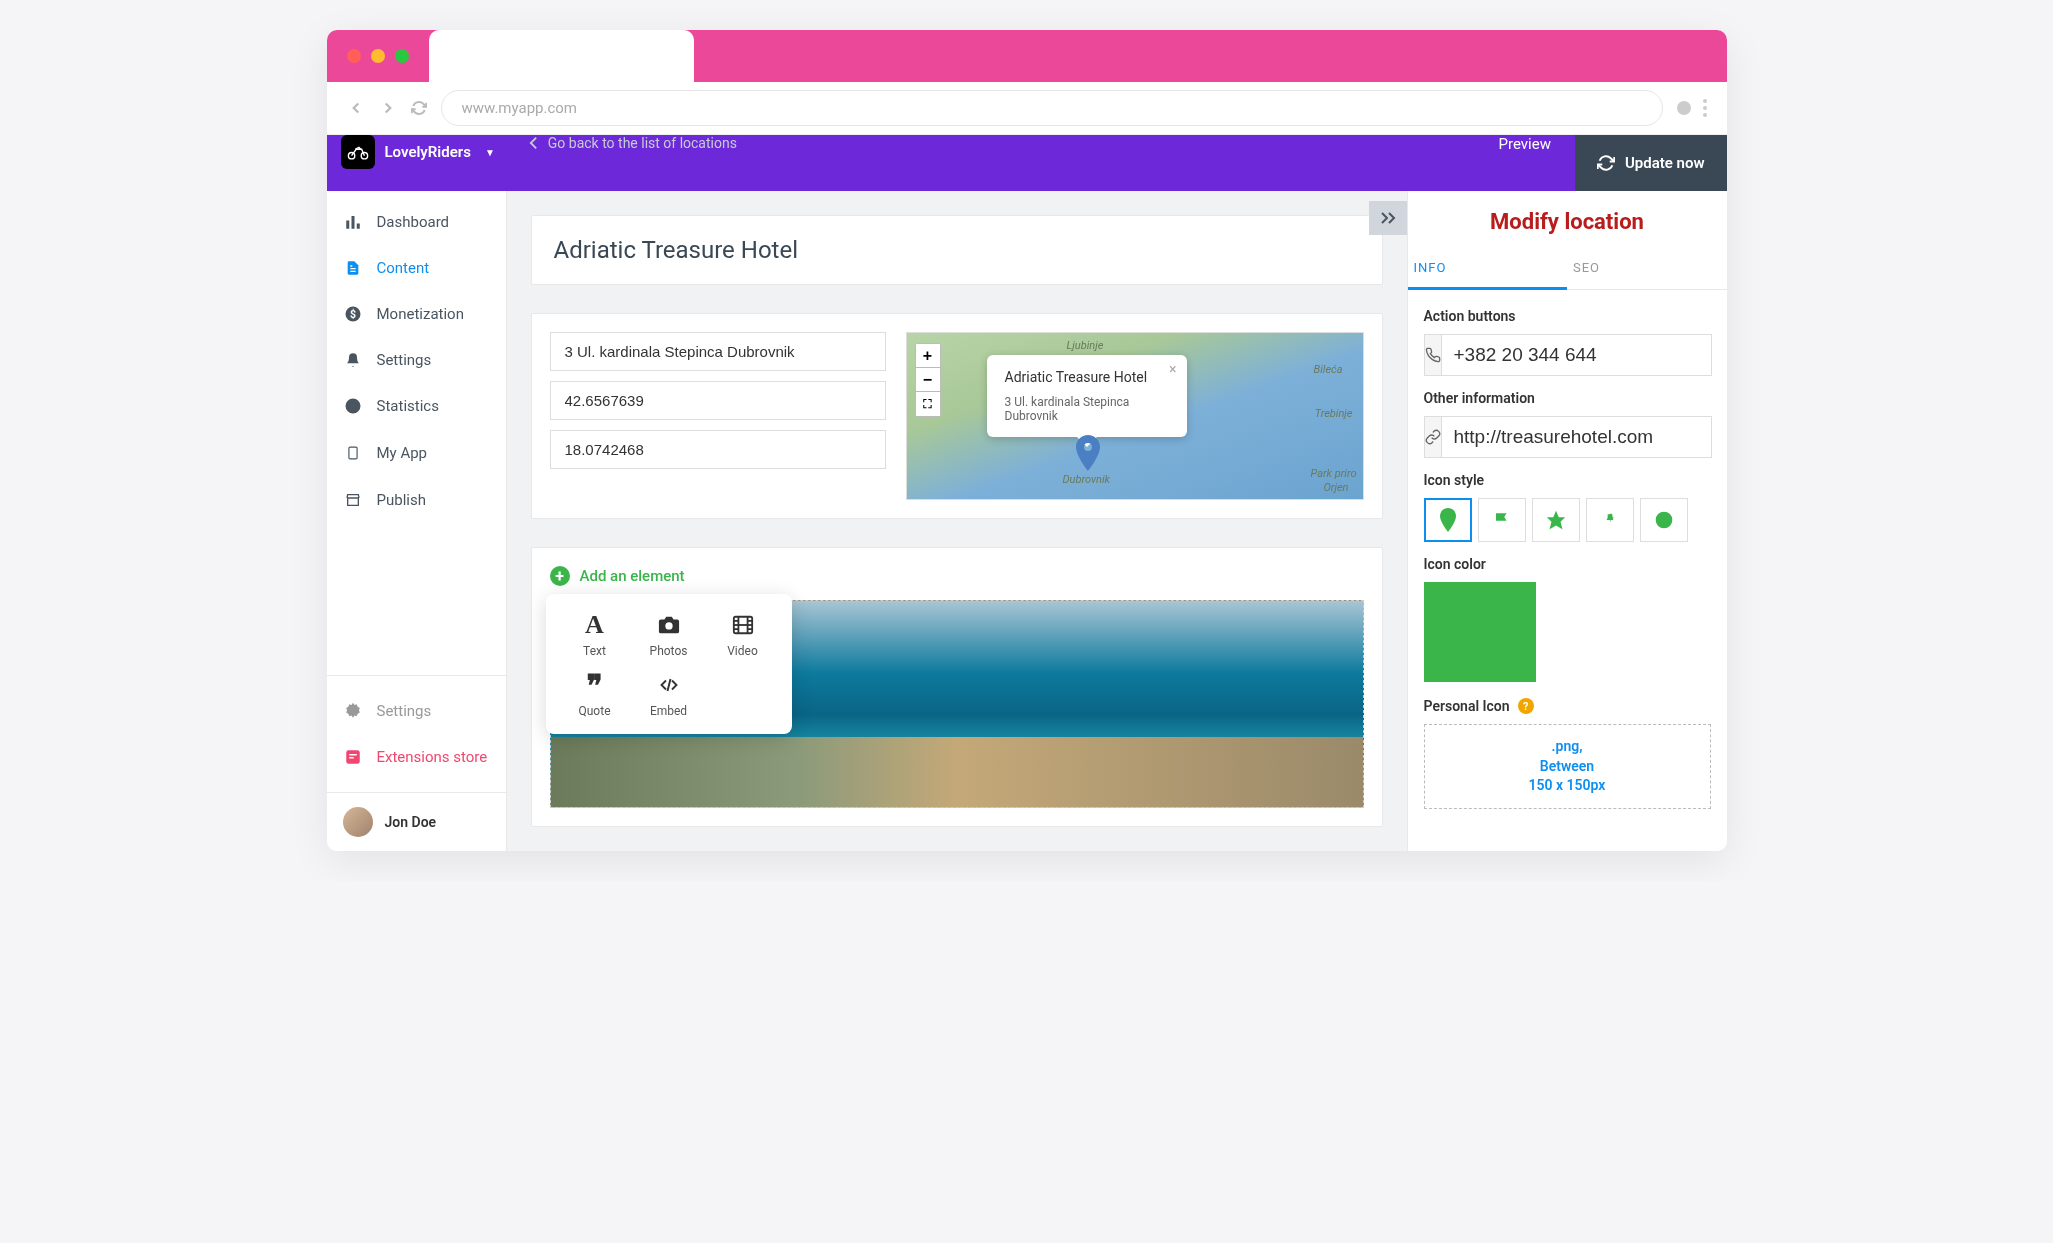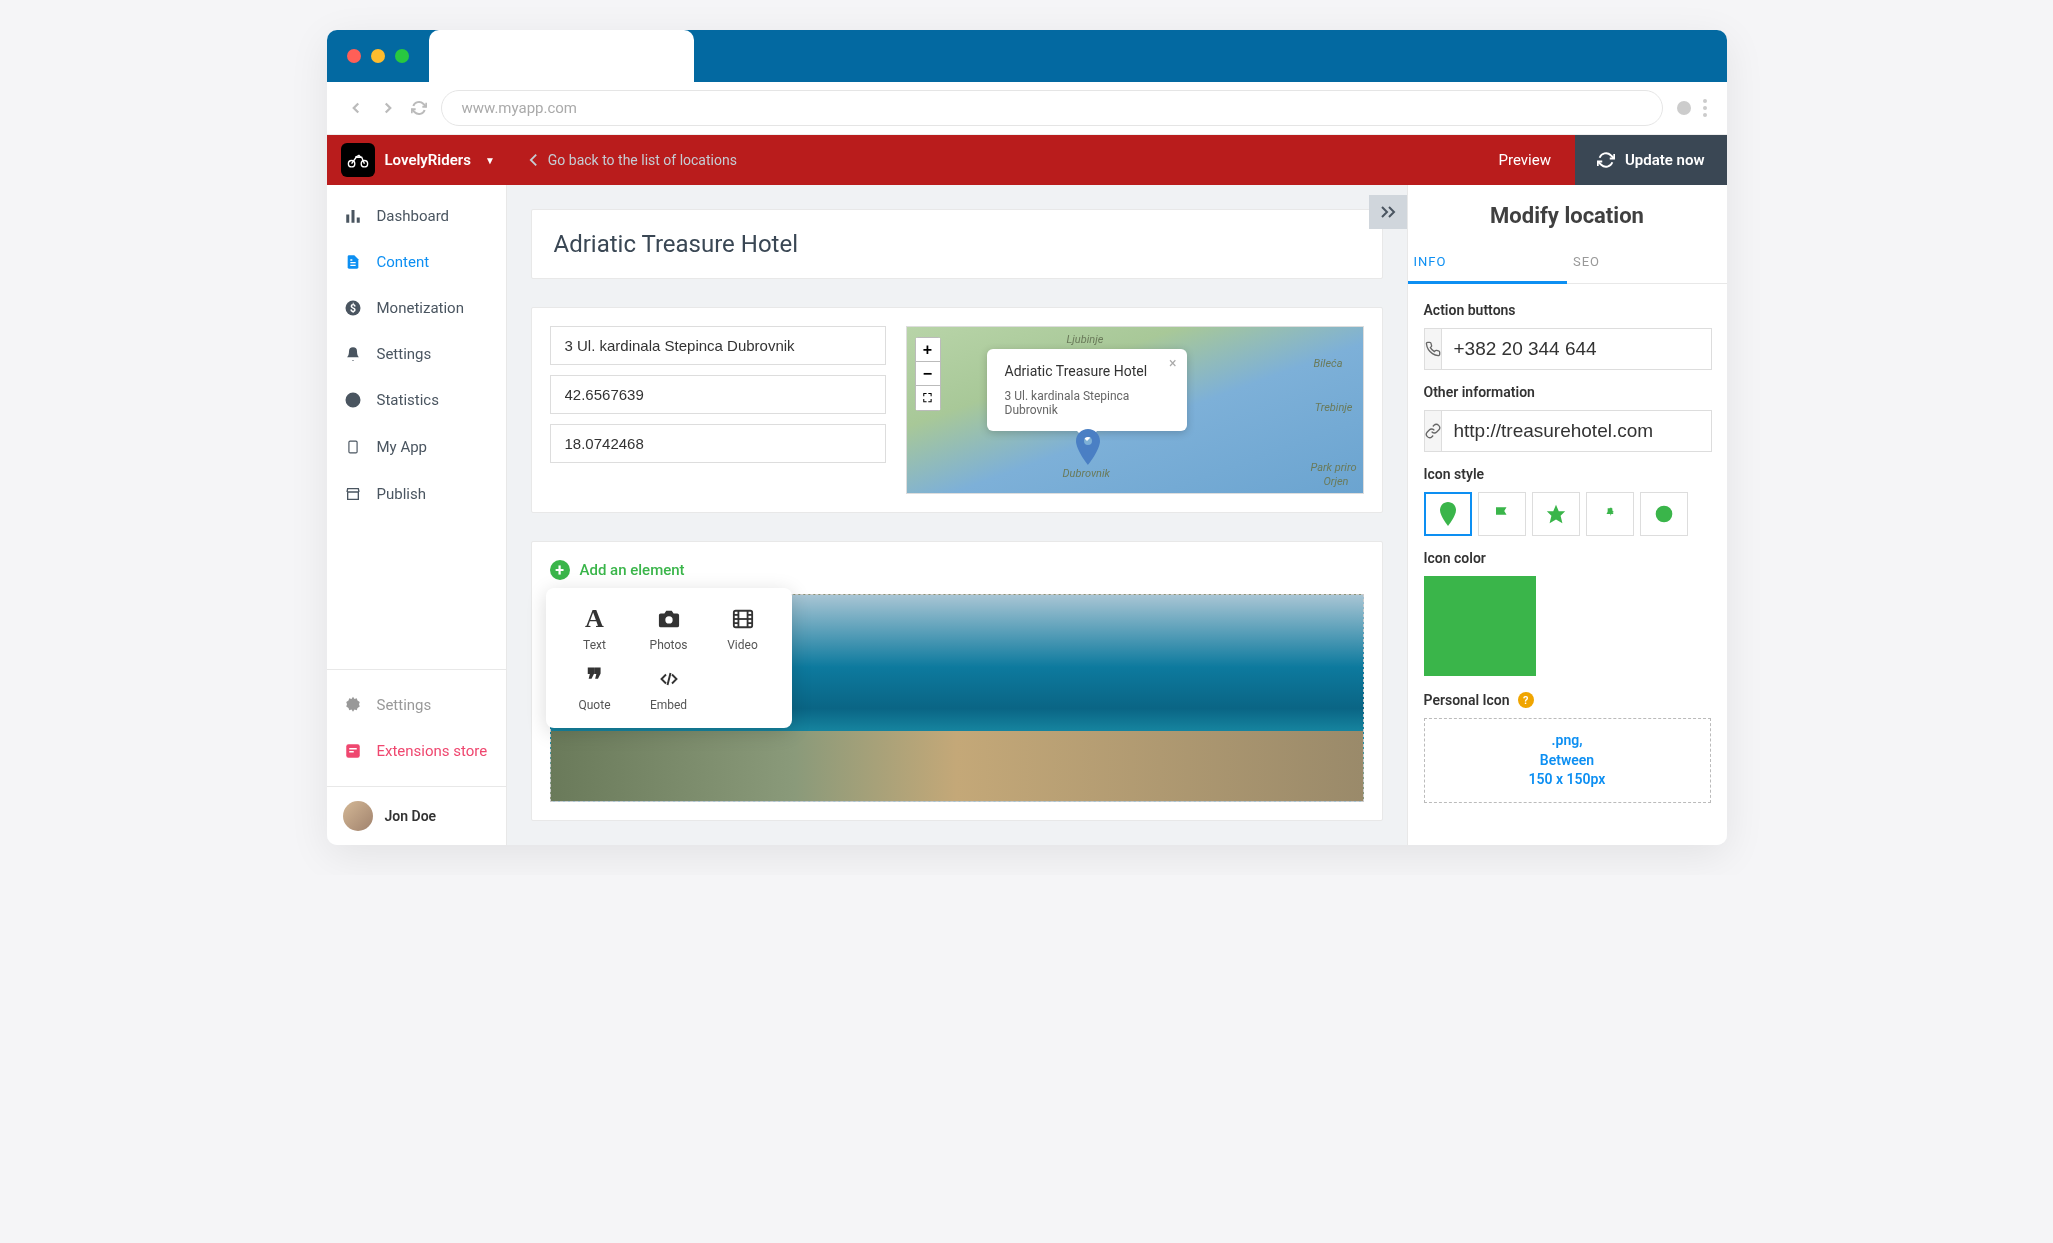--- a/index.html
+++ b/index.html
@@ -1,34 +1,34 @@
 <!DOCTYPE html>
 <html><head>
 <meta charset="utf-8">
 <style>
 * { box-sizing: border-box; margin: 0; padding: 0; }
 body { font-family: -apple-system, BlinkMacSystemFont, "Segoe UI", Roboto, sans-serif; background: #f5f5f7; padding: 30px; }
 .browser-window { max-width: 1400px; margin: 0 auto; background: #fff; border-radius: 10px; box-shadow: 0 10px 40px rgba(0,0,0,0.08); overflow: hidden; }
-.browser-chrome { background: #0369a1; padding: 0; }
+.browser-chrome { background: #ec4899; padding: 0; }
 .tab-bar { display: flex; align-items: center; height: 52px; padding-left: 20px; }
 .traffic-lights { display: flex; gap: 10px; margin-right: 20px; }
 .tl { width: 14px; height: 14px; border-radius: 50%; }
 .tl.red { background: #ff5f57; }
 .tl.yellow { background: #febc2e; }
 .tl.green { background: #28c840; }
 .browser-tab { background: #fff; height: 52px; width: 265px; border-radius: 10px 10px 0 0; }
 .nav-bar { background: #fff; display: flex; align-items: center; padding: 8px 20px; gap: 14px; border-bottom: 1px solid #eee; }
 .nav-btn { color: #bbb; cursor: pointer; display: flex; align-items: center; }
 .url-bar { flex: 1; background: #fff; border: 1px solid #e5e5e5; border-radius: 20px; padding: 8px 20px; color: #aaa; font-size: 15px; }
 .right-dots { display: flex; align-items: center; gap: 12px; }
 .dot { width: 14px; height: 14px; background: #ccc; border-radius: 50%; }
 .menu-dots { display: flex; flex-direction: column; gap: 3px; }
 .menu-dots span { width: 4px; height: 4px; background: #ccc; border-radius: 50%; }
 
-.app-header { background: #b91c1c; color: #fff; display: flex; align-items: center; height: 50px; }
+.app-header { background: #6d28d9; color: #fff; display: flex; align-items: flex-start; height: 56px; }
 .app-brand { display: flex; align-items: center; gap: 10px; padding: 0 14px; }
 .brand-logo { width: 34px; height: 34px; background: #000; border-radius: 6px; display: flex; align-items: center; justify-content: center; color: #fff; }
 .brand-name { font-weight: 600; font-size: 15px; }
 .brand-chevron { font-size: 10px; margin-left: 4px; }
 .go-back { display: flex; align-items: center; gap: 10px; padding: 0 20px; color: #c5ccd3; font-size: 14px; cursor: pointer; }
 .go-back svg { width: 9px; height: 16px; }
 .header-spacer { flex: 1; }
 .preview-btn { padding: 0 24px; color: #fff; font-size: 15px; cursor: pointer; }
 .update-btn { background: #3a4754; height: 100%; display: flex; align-items: center; gap: 10px; padding: 0 22px; color: #fff; font-weight: 600; font-size: 15px; cursor: pointer; }
 
@@ -69,21 +69,21 @@
 .add-element { display: flex; align-items: center; gap: 10px; color: #3ab54a; font-size: 15px; font-weight: 500; cursor: pointer; margin-bottom: 14px; }
 .add-plus { width: 20px; height: 20px; background: #3ab54a; border-radius: 50%; color: #fff; display: flex; align-items: center; justify-content: center; font-size: 16px; font-weight: bold; }
 .element-picker { position: absolute; top: 46px; left: 14px; background: #fff; border-radius: 8px; box-shadow: 0 4px 20px rgba(0,0,0,0.15); padding: 16px; display: grid; grid-template-columns: repeat(3, 66px); gap: 12px 8px; z-index: 10; }
 .picker-item { display: flex; flex-direction: column; align-items: center; gap: 4px; cursor: pointer; }
 .picker-icon { font-size: 26px; color: #333; height: 30px; display: flex; align-items: center; }
 .picker-label { font-size: 12px; color: #555; }
 .hero-image { height: 208px; background: linear-gradient(180deg, #a8c5d4 0%, #0d7a9e 35%, #0a6585 55%, #1a8fa8 70%, #7a9e8a 85%, #8a9478 100%); border: 1px dashed #ccc; position: relative; overflow: hidden; }
 .hero-image::before { content: ''; position: absolute; bottom: 0; left: 0; right: 0; height: 70px; background: linear-gradient(90deg, #6a7a5a 0%, #8a9a7a 30%, #c4a878 50%, #9a8a6a 100%); }
 
 .right-panel { width: 320px; background: #fff; border-left: 1px solid #e8e8e8; display: flex; flex-direction: column; }
-.panel-title { text-align: center; font-size: 22px; font-weight: 700; color: #404040; padding: 18px 0 14px; }
+.panel-title { text-align: center; font-size: 22px; font-weight: 700; color: #b91c1c; padding: 18px 0 14px; }
 .panel-tabs { display: flex; border-bottom: 1px solid #e8e8e8; }
 .panel-tab { flex: 1; text-align: left; padding: 12px 6px; font-size: 13px; letter-spacing: 1px; color: #999; cursor: pointer; }
 .panel-tab.active { color: #0d8ff2; border-bottom: 3px solid #0d8ff2; margin-bottom: -1px; }
 .panel-body { padding: 14px 16px; display: flex; flex-direction: column; gap: 10px; }
 .section-label { font-size: 14px; color: #333; font-weight: 600; margin-top: 4px; }
 .action-row { display: flex; }
 .action-icon { width: 40px; border: 1px solid #ddd; border-right: none; background: #f5f5f5; display: flex; align-items: center; justify-content: center; color: #666; }
 .action-input { flex: 1; border: 1px solid #ddd; padding: 9px 12px; font-size: 19px; color: #333; }
 .icon-style-row { display: flex; gap: 6px; }
 .icon-btn { width: 48px; height: 44px; border: 1px solid #ddd; display: flex; align-items: center; justify-content: center; cursor: pointer; color: #3ab54a; font-size: 20px; }

